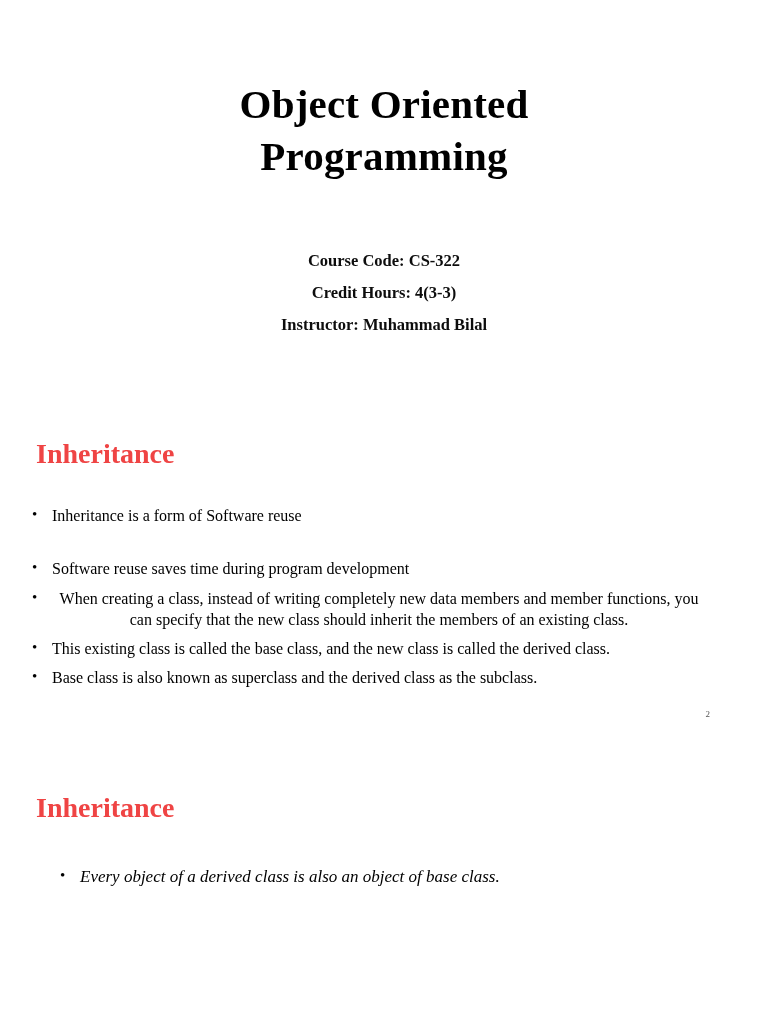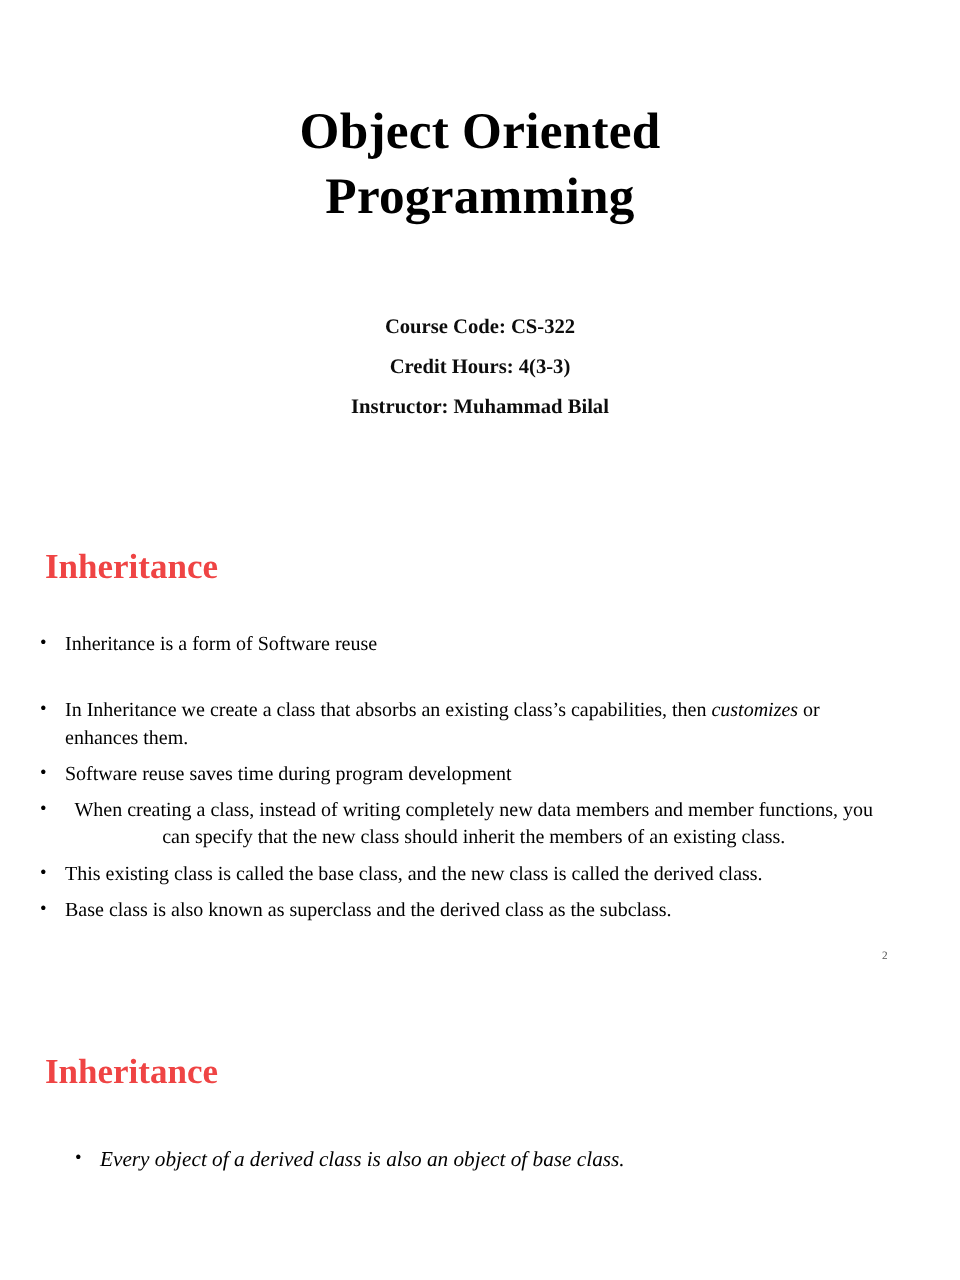--- a/index.html
+++ b/index.html
@@ -142,23 +142,20 @@
       <span class="meta-line">Instructor: Muhammad Bilal</span>
     </div>
   </section>
 
   <section class="slide-two">
     <h2 class="heading">Inheritance</h2>
     <ul class="bullets">
       <li class="b1">
         <span>Inheritance is a form of Software reuse</span>
       </li>
-      <li class="b2">
-        <span>In Inheritance we create a class that absorbs an existing class’s capabilities, then </span><span class="em-italic">customizes</span><span> or enhances them.</span>
-      </li>
       <li class="b3">
         <span>Software reuse saves time during program development</span>
       </li>
       <li class="b4">
         <span>When creating a class, instead of writing completely new data members and member functions, you can specify that the new class should inherit the members of an existing class.</span>
       </li>
       <li class="b5">
         <span>This existing class is called the base class, and the new class is called the derived class.</span>
       </li>
       <li class="b6">

